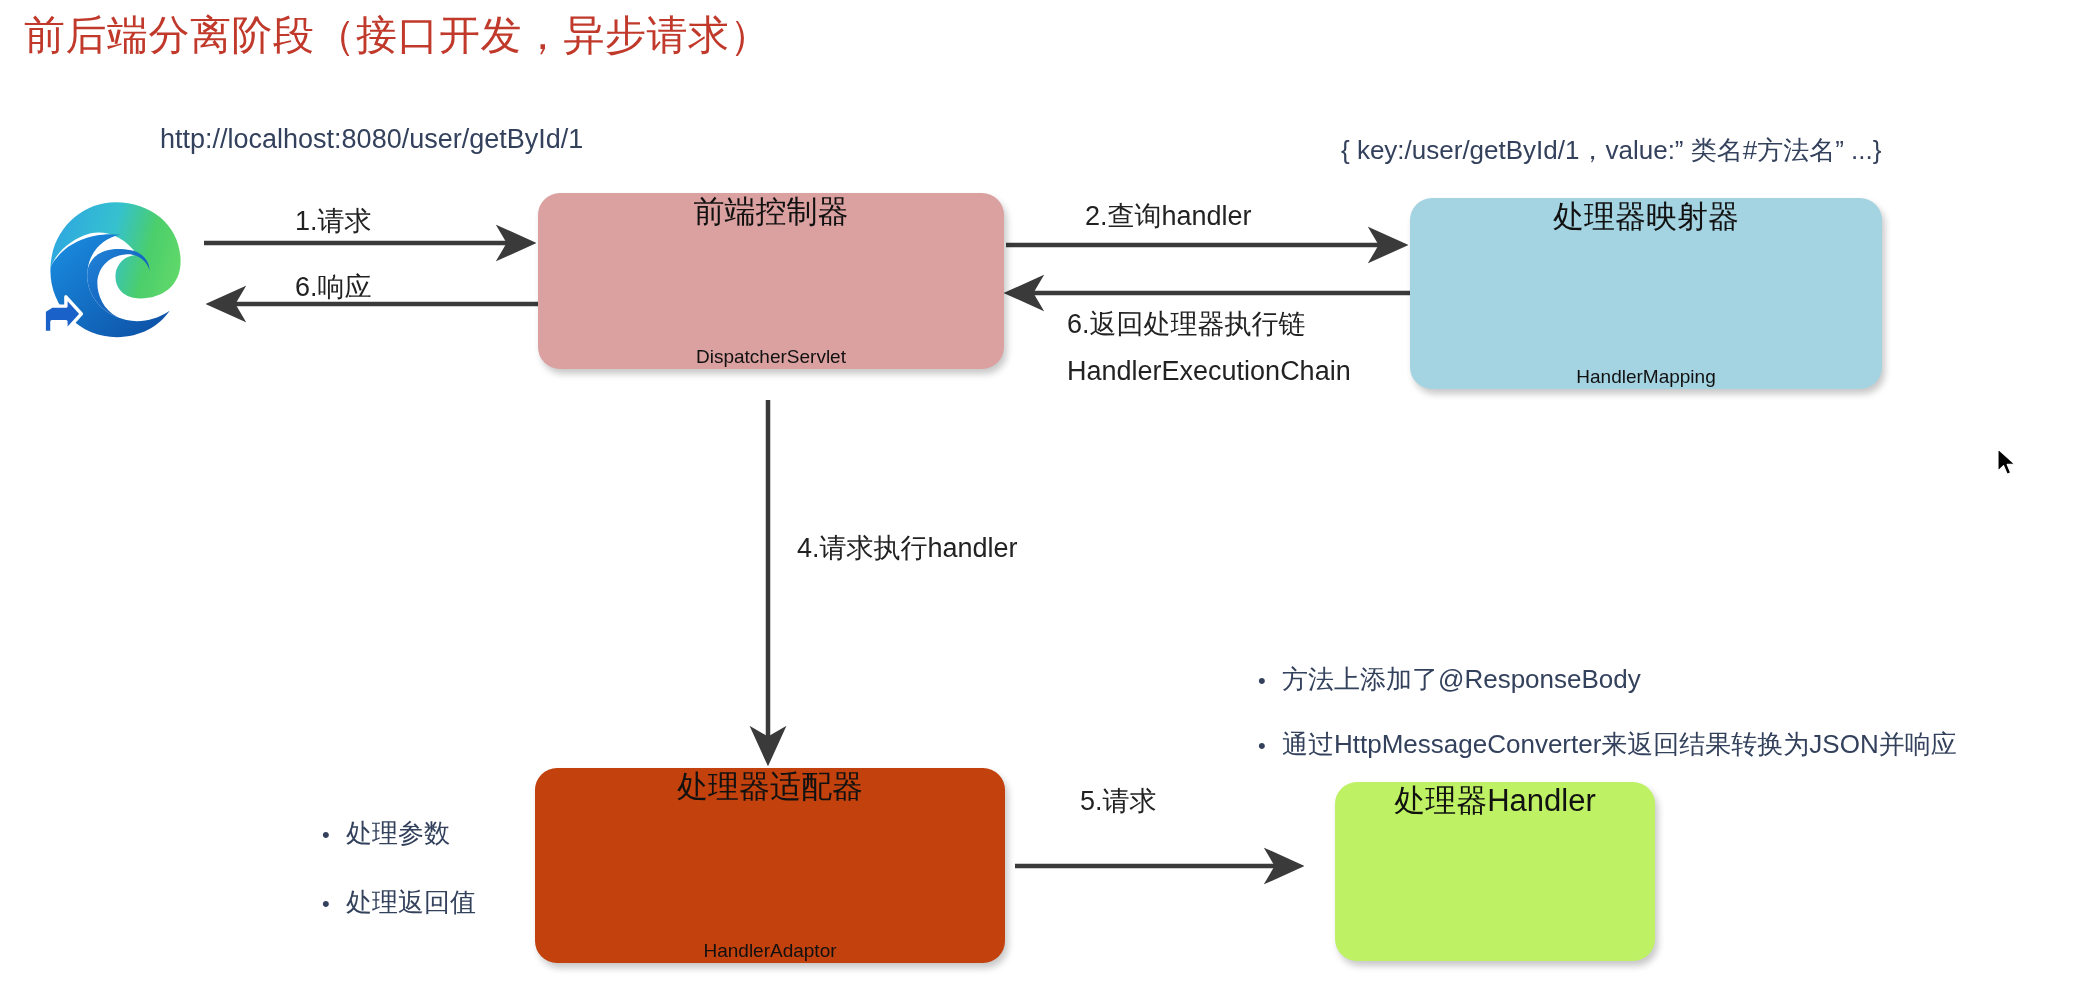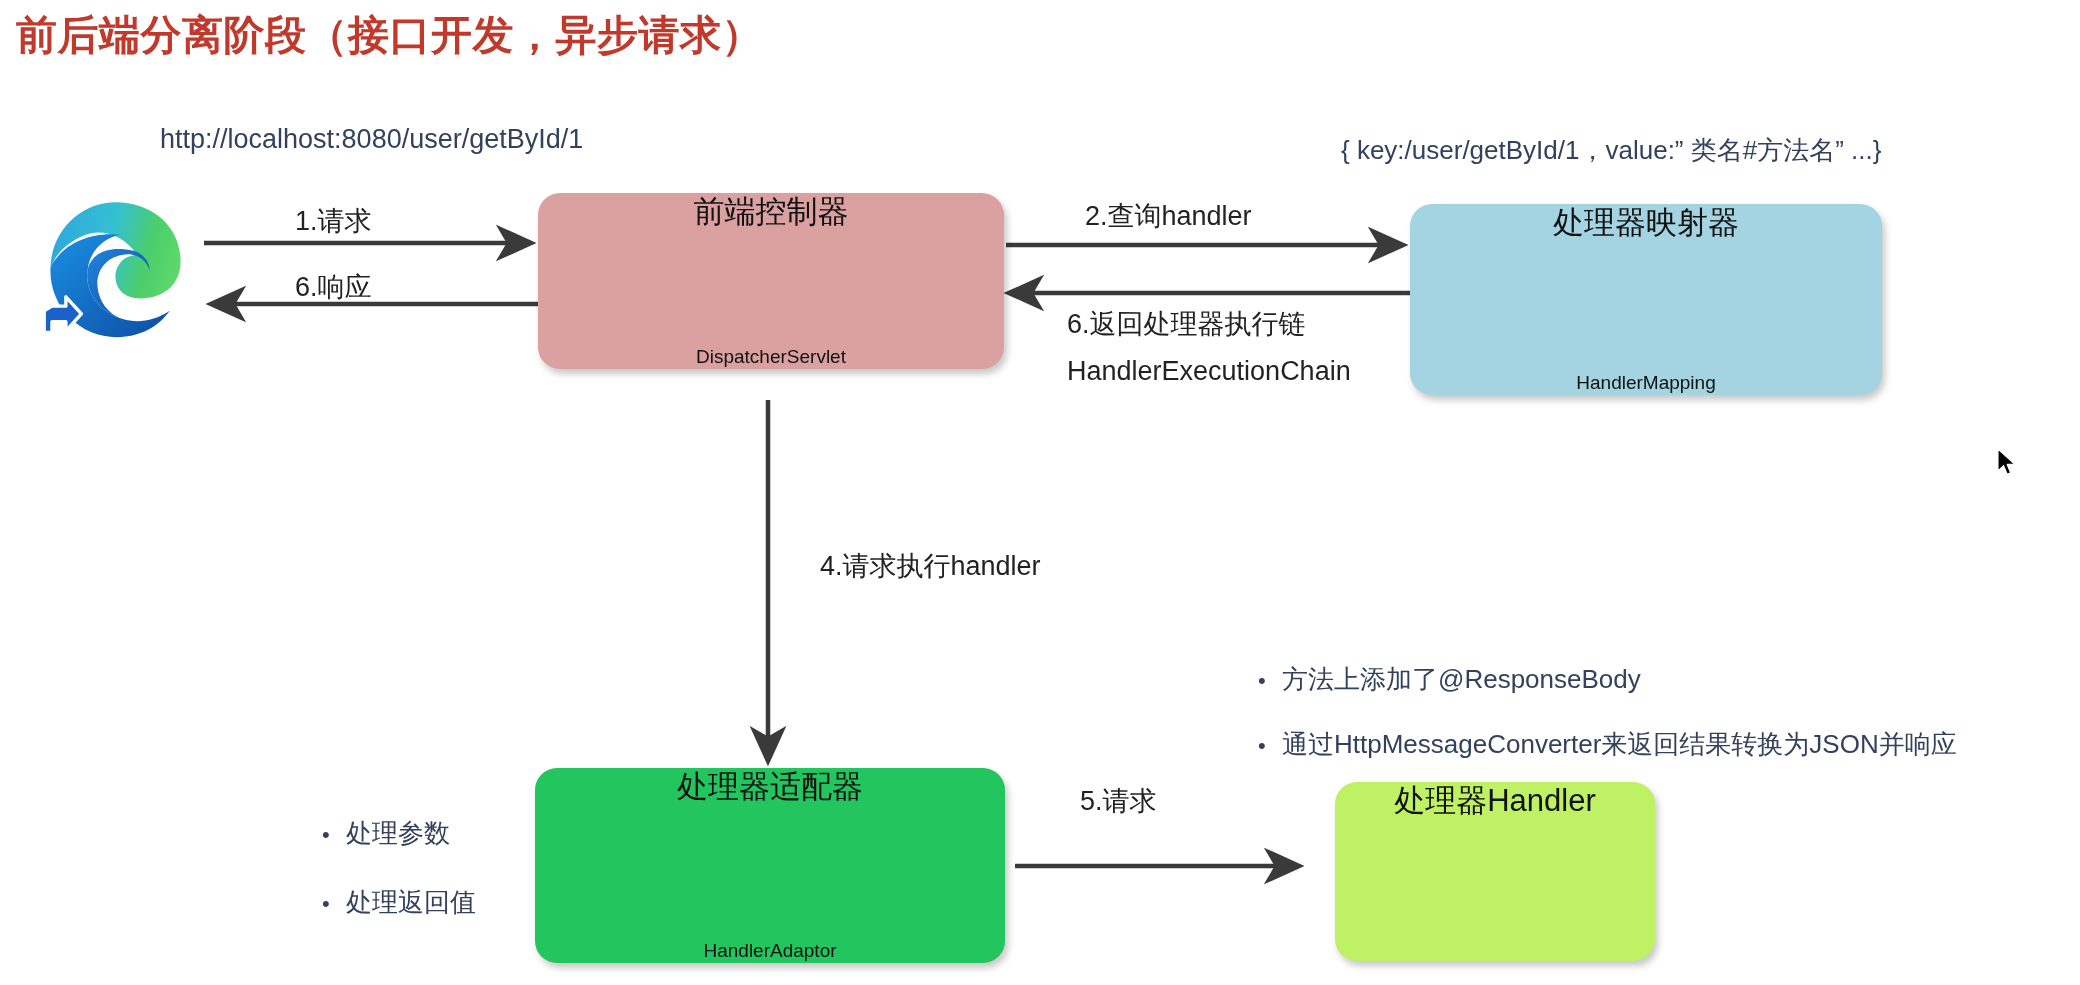--- a/index.html
+++ b/index.html
@@ -14,24 +14,24 @@
     position: relative;
     width: 2080px;
     height: 985px;
     background: #ffffff;
     overflow: hidden;
   }
 
   
   .title {
     position: absolute;
-    left: 16px;
+    left: 24px;
     top: 8px;
     font-size: 41px;
-    font-weight: 700;
+    font-weight: 400;
     color: #c0392b;
     letter-spacing: 0.5px;
     white-space: nowrap;
   }
 
   
   .note {
     position: absolute;
     color: #33415c;
     font-size: 26px;
@@ -76,26 +76,26 @@
     line-height: 1.2;
   }
   .node .cn { font-size: 31px; }
   .node .en { font-size: 19px; }
 
   .node-dispatcher {
     left: 538px; top: 193px; width: 466px; height: 176px;
     background: #dba0a0;
   }
   .node-handlermapping {
-    left: 1410px; top: 204px; width: 472px; height: 191px;
+    left: 1410px; top: 198px; width: 472px; height: 191px;
     background: #a4d3e2;
   }
   .node-handleradaptor {
     left: 535px; top: 768px; width: 470px; height: 195px;
-    background: #22c55e;
+    background: #c2410c;
   }
   .node-handler {
     left: 1335px; top: 782px; width: 320px; height: 179px;
     background: #bef264;
   }
   .node-handler .cn { font-size: 31px; }
 
   
   #arrows {
     position: absolute;
@@ -110,21 +110,21 @@
     position: absolute;
     font-size: 27px;
     color: #222222;
     white-space: nowrap;
   }
   .lbl-1 { left: 295px;  top: 203px; }
   .lbl-6 { left: 295px;  top: 269px; }
   .lbl-2 { left: 1085px; top: 198px; }
   .lbl-3 { left: 1067px; top: 306px; }
   .lbl-3b{ left: 1067px; top: 356px; }
-  .lbl-4 { left: 797px;  top: 548px; margin-left: 23px; }
+  .lbl-4 { left: 797px;  top: 530px; }
   .lbl-5 { left: 1080px; top: 783px; }
 
   
   .edge-icon {
     position: absolute;
     left: 38px;
     top: 193px;
     width: 155px;
     height: 155px;
   }

